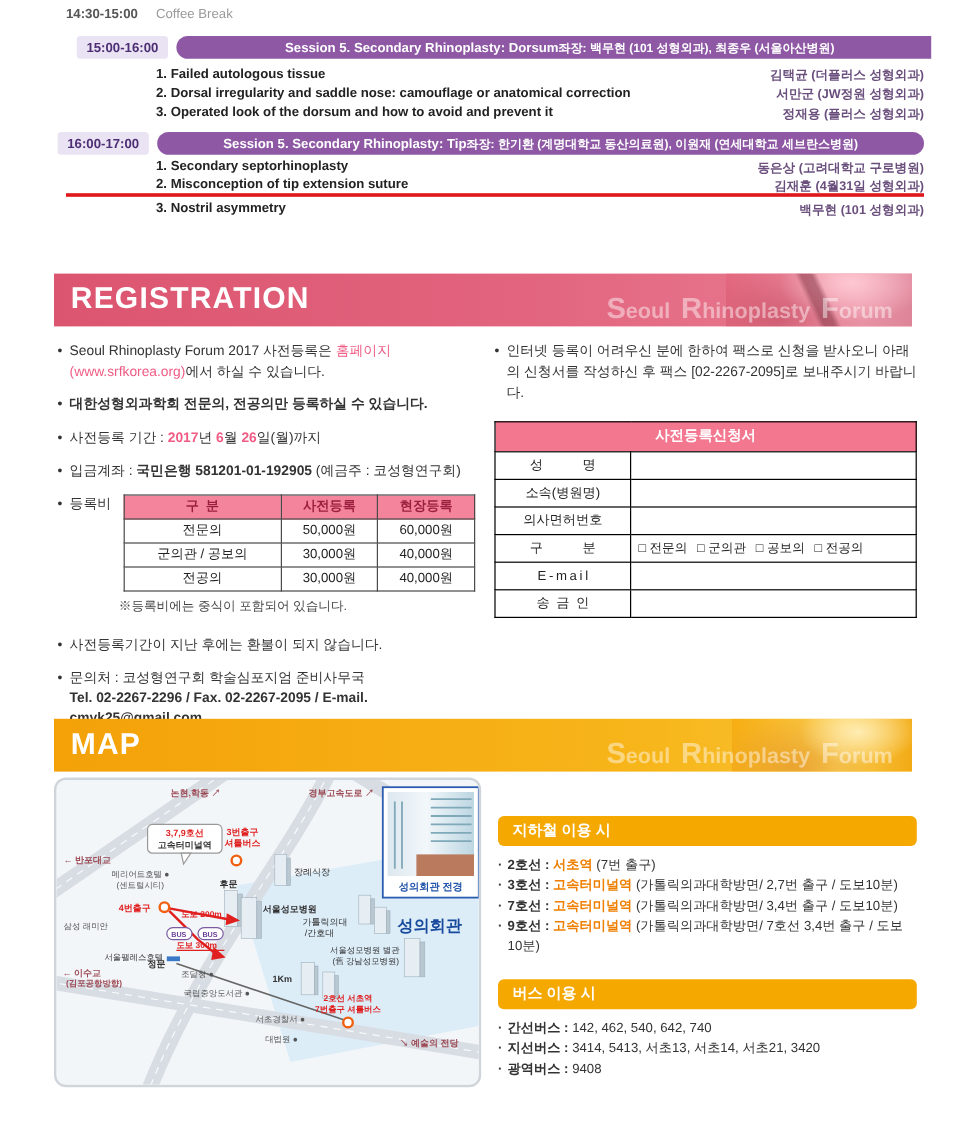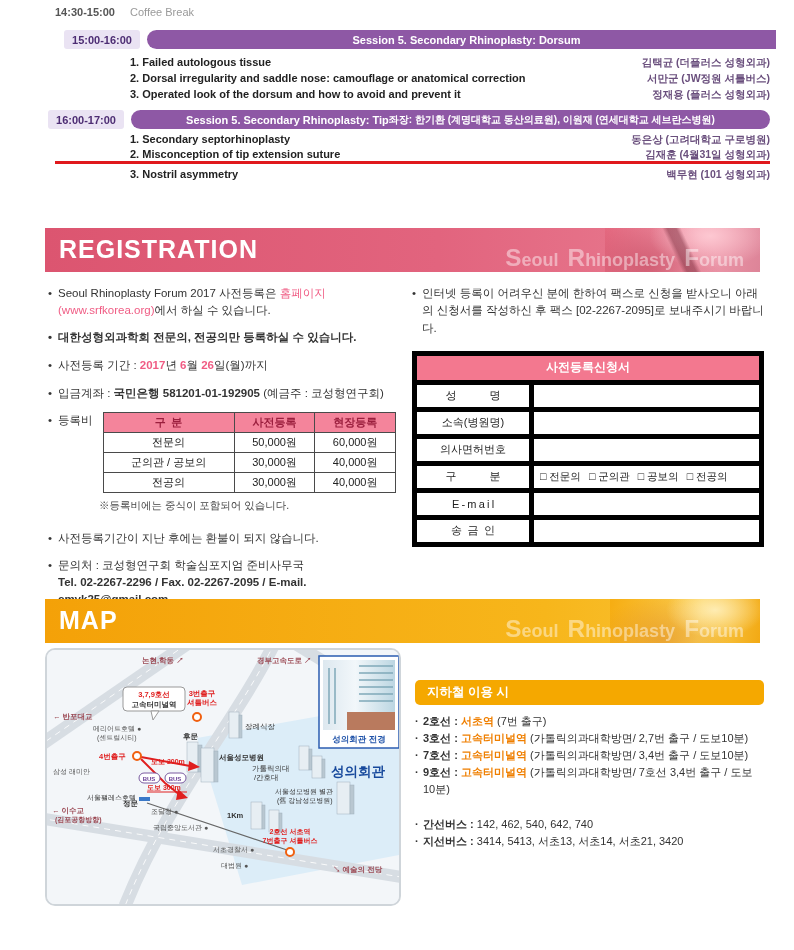--- a/index.html
+++ b/index.html
@@ -52,21 +52,21 @@
   .fee-flex{display:flex;align-items:flex-start;}
   .fee-flex .flabel{white-space:nowrap;margin-right:10px;}
   table{border-collapse:collapse;}
   .fee-table td{border:1px solid #4a4a4a;font-size:11px;text-align:center;height:17px;padding:1px 4px;color:#222;}
   .fee-table .hrow td{background:#f4849b;color:#9b1f3e;font-weight:bold;}
   .fee-table .c0{width:140px;} .fee-table .c1{width:78px;} .fee-table .c2{width:78px;}
   .fee-note{margin:5px 0 0 41px;font-size:10.5px;color:#444;}
   .reg-intro{font-size:11.5px;color:#333;line-height:1.5;margin-bottom:14px;position:relative;padding-left:10px;}
   .reg-intro::before{content:"•";position:absolute;left:0;top:0;}
   .form-table{width:100%;border:1.5px solid #555;}
-  .form-table td{border:5px solid #000000;font-size:11px;color:#222;height:20px;padding:1px 6px;}
+  .form-table td{border:1px solid #000000;font-size:11px;color:#222;height:20px;padding:1px 6px;}
   .form-table .title td{background:#f3788f;color:#fff;font-weight:bold;font-size:12px;text-align:center;height:22px;}
   .form-table .lab{width:100px;text-align:center;}
   .form-table .val{font-size:10.5px;}
 
   
   .map-panel{position:absolute;left:45px;top:648px;width:356px;height:258px;background:#f3f6f9;
     border:2px solid #cfd5da;border-radius:10px;box-sizing:border-box;overflow:hidden;}
   .map-info{position:absolute;left:415px;top:680px;width:349px;}
   .info-header{background:#f5a800;border-radius:5px;color:#fff;font-weight:bold;font-size:12.5px;
     padding:4px 12px;margin-bottom:8px;}
@@ -88,29 +88,30 @@
 <div class="page">
 
   <section>
     <span class="abs coffee-time">14:30-15:00</span>
     <span class="abs coffee-label">Coffee Break</span>
 
     <div class="abs sess" style="top:30px;padding-left:16px;">
       <span class="time-pill">15:00-16:00</span>
       <div class="bar">
         <span class="st">Session 5. Secondary Rhinoplasty: Dorsum</span>
+        <span class="ch">좌장: 백무현 (101 성형외과), 최종우 (서울아산병원)</span>
       </div>
     </div>
     <div class="abs item" style="top:56px;">
       <span class="it">1. Failed autologous tissue</span>
       <span class="sp">김택균 (더플러스 성형외과)</span>
     </div>
     <div class="abs item" style="top:72px;">
       <span class="it">2. Dorsal irregularity and saddle nose: camouflage or anatomical correction</span>
-      <span class="sp">서만군 (JW정원 셔틀버스)</span>
+      <span class="sp">서만군 (JW정원 성형외과)</span>
     </div>
     <div class="abs item" style="top:88px;">
       <span class="it">3. Operated look of the dorsum and how to avoid and prevent it</span>
       <span class="sp">정재용 (플러스 성형외과)</span>
     </div>
 
     <div class="abs sess" style="top:110px;">
       <span class="time-pill">16:00-17:00</span>
       <div class="bar">
         <span class="st">Session 5. Secondary Rhinoplasty: Tip</span>
@@ -383,23 +384,28 @@
       <span class="lbl">7호선 :</span>
       <span class="sta">고속터미널역</span>
       <span>(가톨릭의과대학방면/ 3,4번 출구 / 도보10분)</span>
     </div>
     <div class="info-item">
       <span class="lbl">9호선 :</span>
       <span class="sta">고속터미널역</span>
       <span>(가톨릭의과대학방면/ 7호선 3,4번 출구 / 도보10분)</span>
     </div>
     <div class="gap"></div>
+    <div class="info-header">버스 이용 시</div>
     <div class="info-item">
       <span class="lbl">간선버스 :</span>
       <span>142, 462, 540, 642, 740</span>
     </div>
     <div class="info-item">
       <span class="lbl">지선버스 :</span>
       <span>3414, 5413, 서초13, 서초14, 서초21, 3420</span>
     </div>
+    <div class="info-item">
+      <span class="lbl">광역버스 :</span>
+      <span>9408</span>
+    </div>
   </div>
 
 </div>
 
 </body></html>

